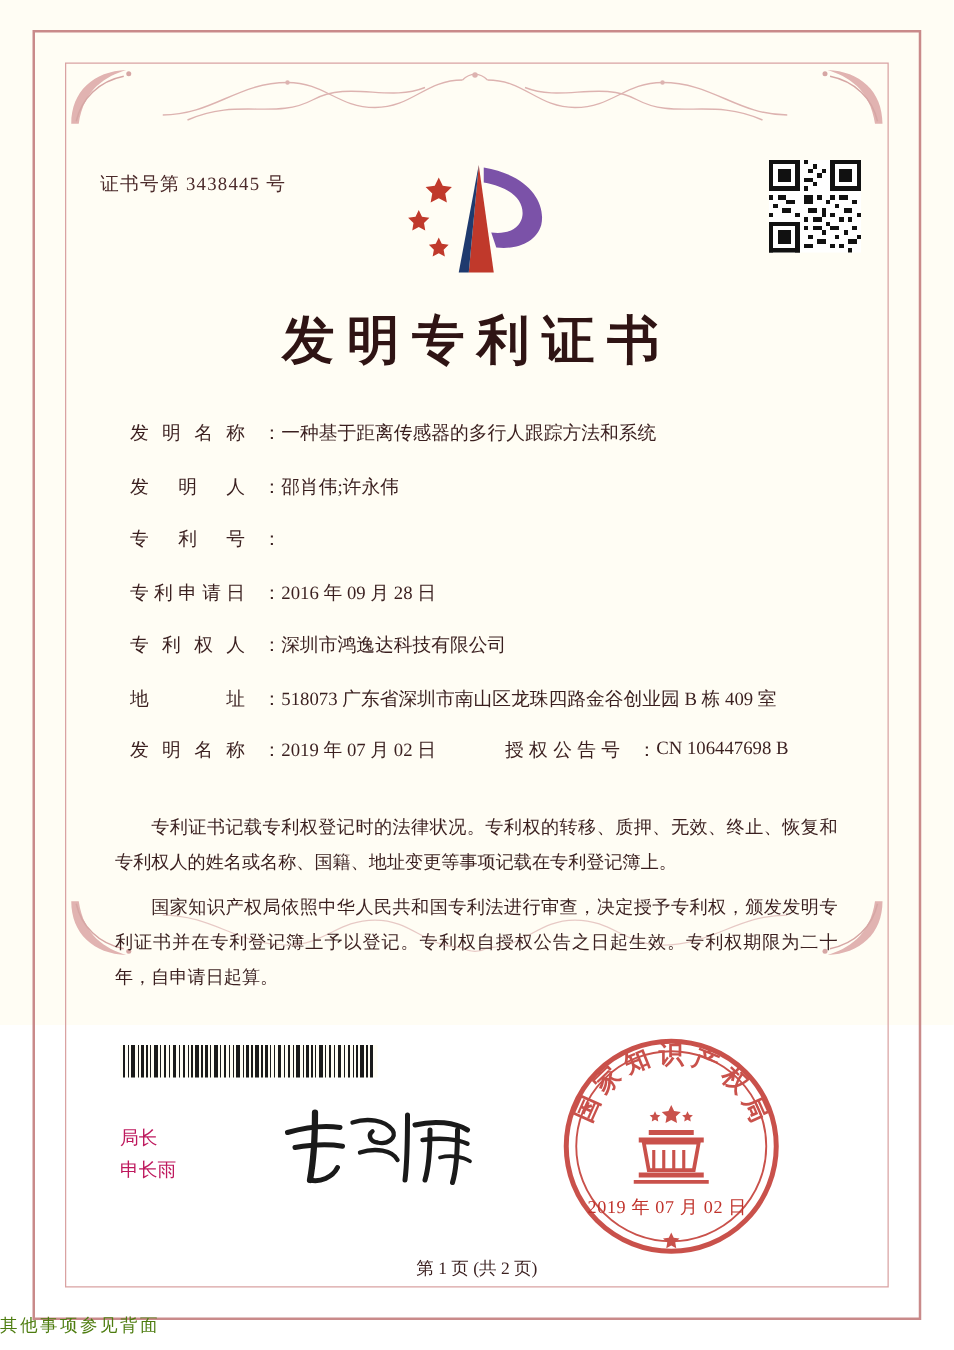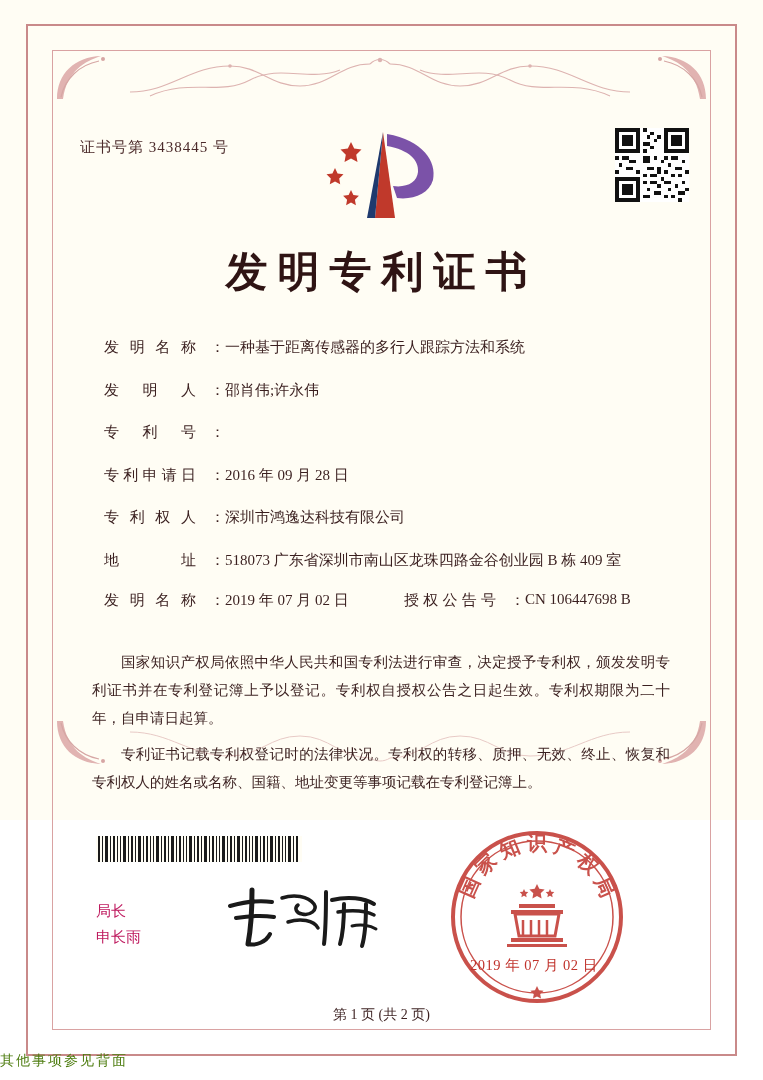--- a/index.html
+++ b/index.html
@@ -408,22 +408,22 @@
       </div>
       <div class="col-b">
         <span class="field-label"><span class="lbl-spread">授权公告号</span></span>
         <span class="field-colon">：</span>
         <span class="field-value">CN 106447698 B</span>
       </div>
     </div>
   </div>
 
   <div class="paragraphs">
+    <p>专利证书记载专利权登记时的法律状况。专利权的转移、质押、无效、终止、恢复和专利权人的姓名或名称、国籍、地址变更等事项记载在专利登记簿上。</p>
     <p>国家知识产权局依照中华人民共和国专利法进行审查，决定授予专利权，颁发发明专利证书并在专利登记簿上予以登记。专利权自授权公告之日起生效。专利权期限为二十年，自申请日起算。</p>
-    <p>专利证书记载专利权登记时的法律状况。专利权的转移、质押、无效、终止、恢复和专利权人的姓名或名称、国籍、地址变更等事项记载在专利登记簿上。</p>
   </div>
 
   <svg class="barcode" viewBox="0 0 206 26" shape-rendering="crispEdges">
     <rect width="206" height="26" fill="#fffdf4"></rect>
     <g fill="#1a1a1a">
       <rect x="2" y="0" width="2" height="26"></rect>
         <rect x="6" y="0" width="1" height="26"></rect>
       <rect x="9" y="0" width="3" height="26"></rect>
         <rect x="14" y="0" width="1" height="26"></rect>
       <rect x="17" y="0" width="2" height="26"></rect>

